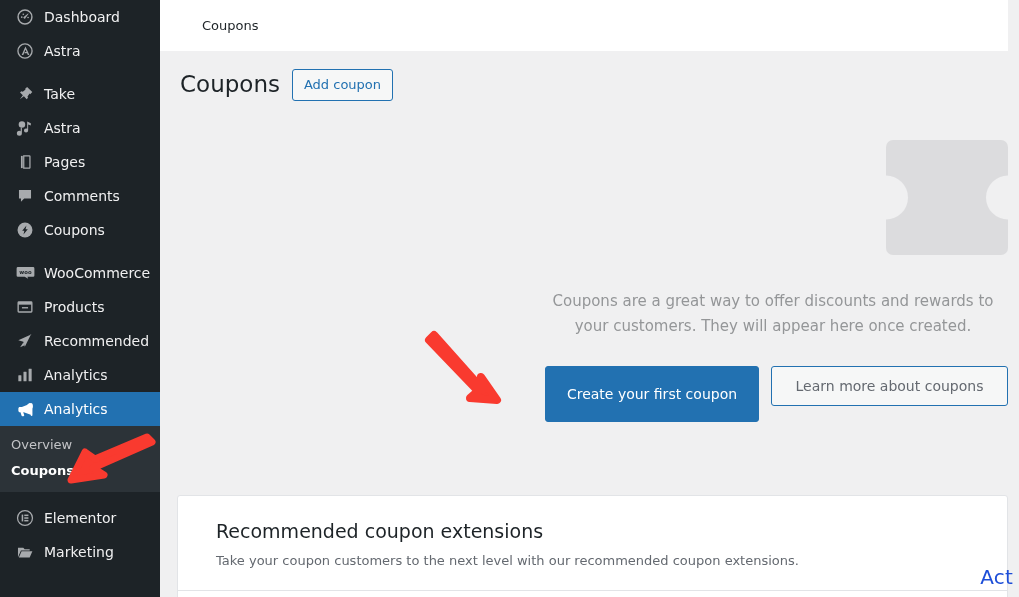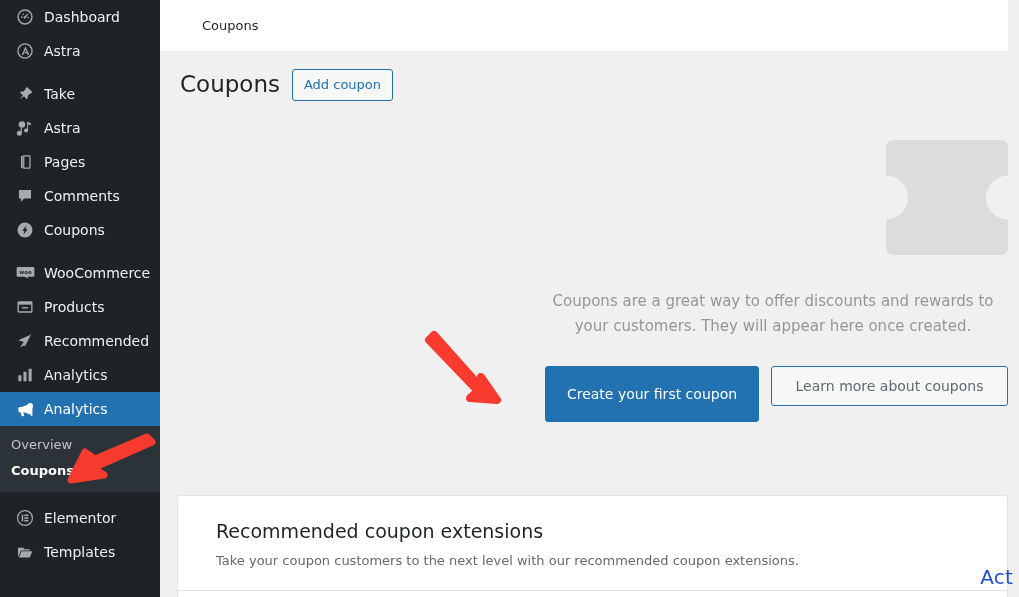--- a/index.html
+++ b/index.html
@@ -391,21 +391,21 @@
       <span class="mi-label">Elementor</span>
     </div>
 
     <div class="menu-item">
       <span class="mi-icon">
         <svg width="18" height="18" viewBox="0 0 20 20" fill="currentColor" aria-hidden="true">
           <path d="M2.2 5.2h5.9l1.5 1.7h5.6v1.4H5.5l-3.3 7.5V5.2z"></path>
           <path d="M6.2 9.1h12l-3 7.1H3.2l3-7.1z"></path>
         </svg>
       </span>
-      <span class="mi-label">Templates</span>
+      <span class="mi-label">Marketing</span>
     </div>
 
   </nav>
 
   <main id="main">
 
     <div id="topbar">
       <span class="crumb">Coupons</span>
     </div>
 

